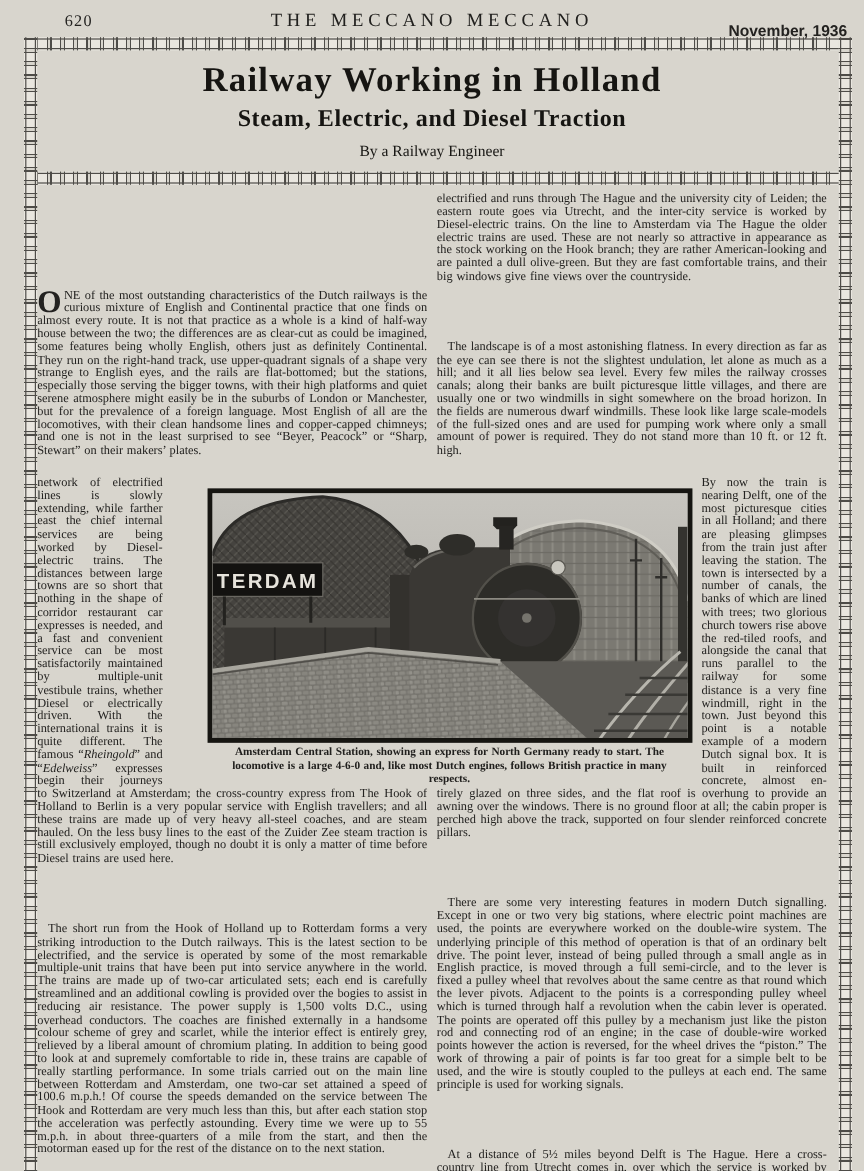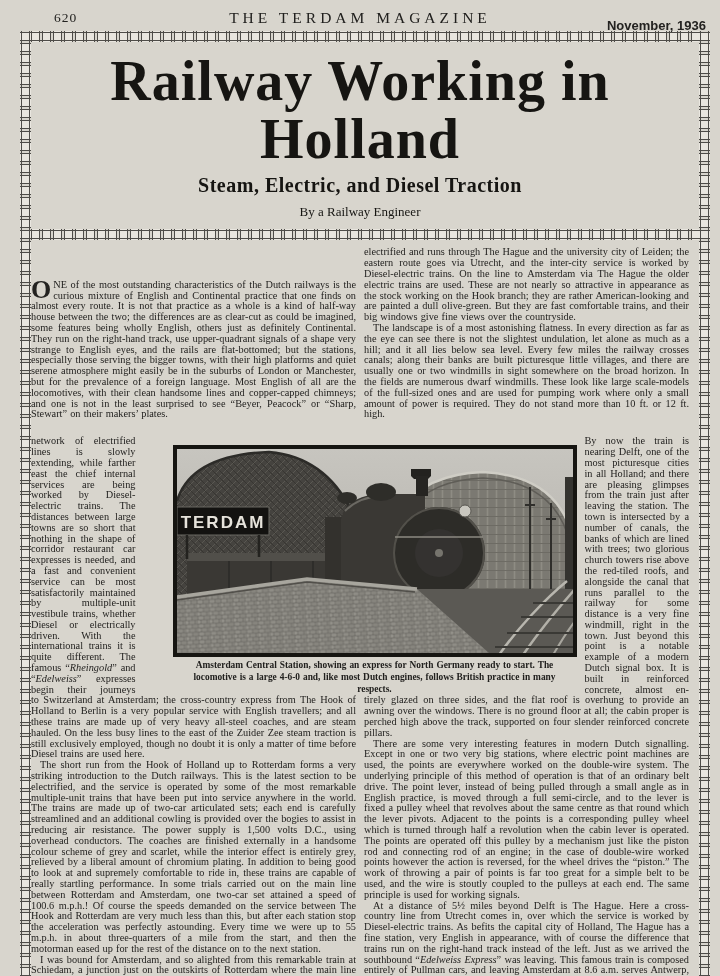--- a/index.html
+++ b/index.html
@@ -32,51 +32,51 @@
       linear-gradient(#4e4c48,#4e4c48),
       linear-gradient(#4e4c48,#4e4c48),
       repeating-linear-gradient(0deg, #4e4c48 0 1px, #e9e6df 1px 8px, #4e4c48 8px 9px, #d8d5cd 9px 11px);
     background-size:1px 100%, 1px 100%, 100% 100%;
     background-position:1px 0, 9px 0, 0 0;
     background-repeat:no-repeat, no-repeat, repeat;
   }
   .ladder-v.left{left:20px;} .ladder-v.right{right:10px;}
   
   .title-block{ text-align:center; padding:8px 40px 9px; color:#161512;}
-  .title-block h1{ margin:2px 0 0; font-size:56px; font-weight:700; letter-spacing:1px; line-height:1.04;}
+  .title-block h1{ margin:2px 0 0; font-size:29px; font-weight:700; letter-spacing:1px; line-height:1.04;}
   .title-block h2{ margin:6px 0 0; font-size:20px; font-weight:700; letter-spacing:0.5px;}
   .title-block .byline{ margin-top:7px; font-size:13px; font-weight:400;}
   
   .columns{ margin:0 31px; padding-top:7px; font-size:10.3px; line-height:10.8px; text-align:justify; word-spacing:0.6px;}
   .row{display:flex; align-items:flex-end;}
   .col{overflow:hidden;}
   .col.wide{width:325px;}
   .col.wide + .col.wide{margin-left:8px;}
   .col.narrow{width:119px;}
   .columns p{margin:0;}
-  .columns p.indent{text-indent:9px;}
+  .columns p.indent{text-indent:9px;margin-top:48px;}
   .columns p.feed{text-align-last:justify;}
   .dropcap::first-letter{ float:left; font-size:26px; line-height:20px; padding:0 2px 0 0; font-weight:700;}
   
   .photo-figure{ width:404px; margin:25px 8px 0; flex:none;padding-left:29px;}
   .photo{ border:4px solid #161511; line-height:0; background:#b5b3ad;}
   .photo svg{display:block;}
   .photo-figure figcaption{
     margin-top:3px; padding:0 4px; text-align:center;
     font-size:9.4px; line-height:1.25; font-weight:700; color:#21201e;
   }
 </style>
 </head>
 <body>
 
 <div class="page">
 
   <header class="header">
     <span class="pagenum">620</span>
-    <span class="masthead">THE TERDAM MAGAZINE</span>
+    <span class="masthead">THE MECCANO MECCANO</span>
     <span class="issuedate">November, 1936</span>
   </header>
 
   <div class="ladder-v left"></div>
   <div class="ladder-v right"></div>
   <div class="ladder-h"></div>
 
   <section class="title-block">
     <h1>Railway Working in Holland</h1>
     <h2>Steam, Electric, and Diesel Traction</h2>

